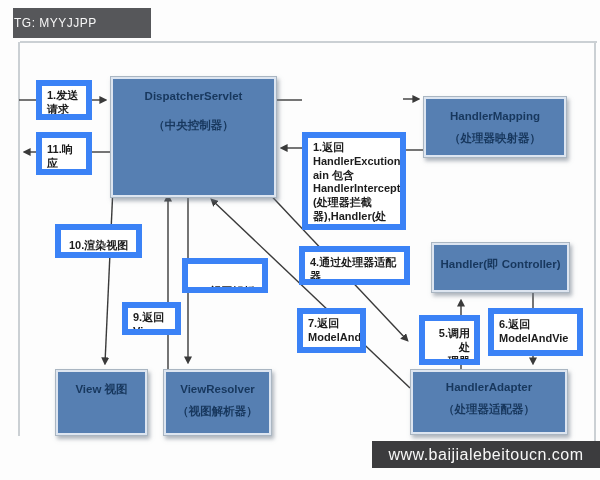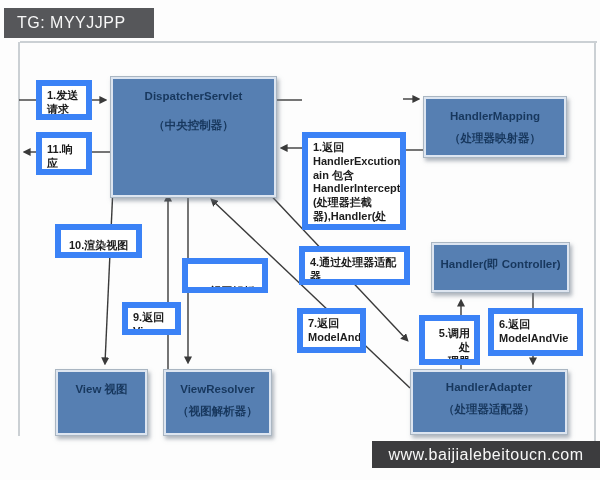--- a/index.html
+++ b/index.html
@@ -7,23 +7,23 @@
     position:relative;width:600px;height:480px;overflow:hidden;
     background:#fdfdfd;
     font-family:"Liberation Sans","DejaVu Sans",sans-serif;
   }
   
   .banner{
     position:absolute;display:flex;align-items:center;
     color:#f7f7f7;letter-spacing:.5px;z-index:5;
   }
   #tag-banner{
-    left:4px;top:8px;width:137px;height:30px;
+    left:13px;top:8px;width:137px;height:30px;
     background:var(--banner-bg,#56575a);
-    font-size:16px;padding-left:13px;
+    font-size:12px;padding-left:1px;
   }
   #watermark-banner{
     left:372px;top:441px;width:228px;height:27px;
     background:var(--watermark-bg,#3c3c3e);
     font-size:16px;justify-content:center;
   }
   
   #edges{position:absolute;left:0;top:0;z-index:1;}
   #edges line{stroke:var(--edge,#3a3a3a);stroke-width:1.4;}
   #edges line.frame{stroke:var(--frame,#cbd0d4);stroke-width:2;}

